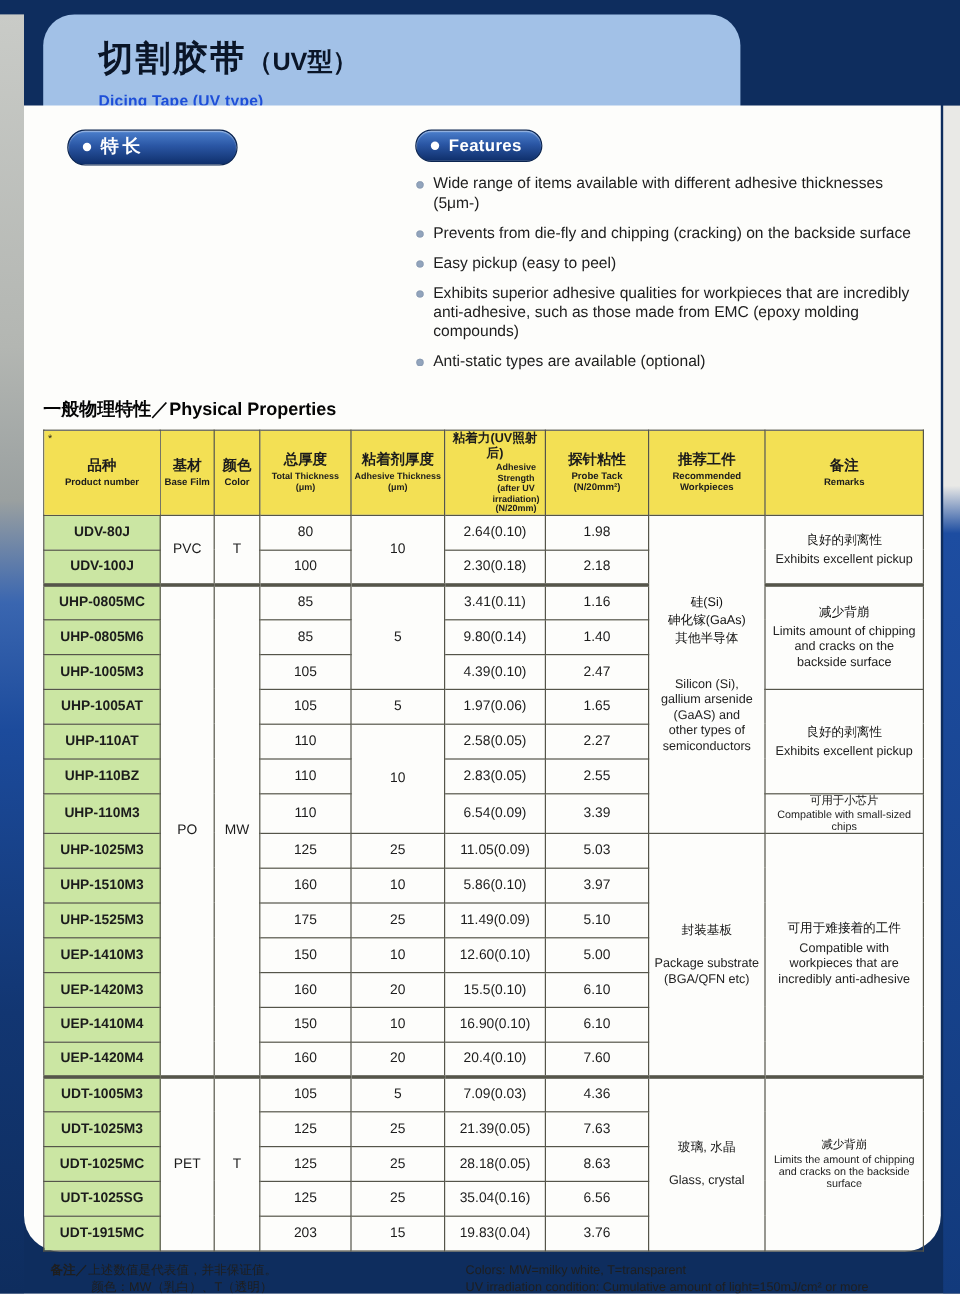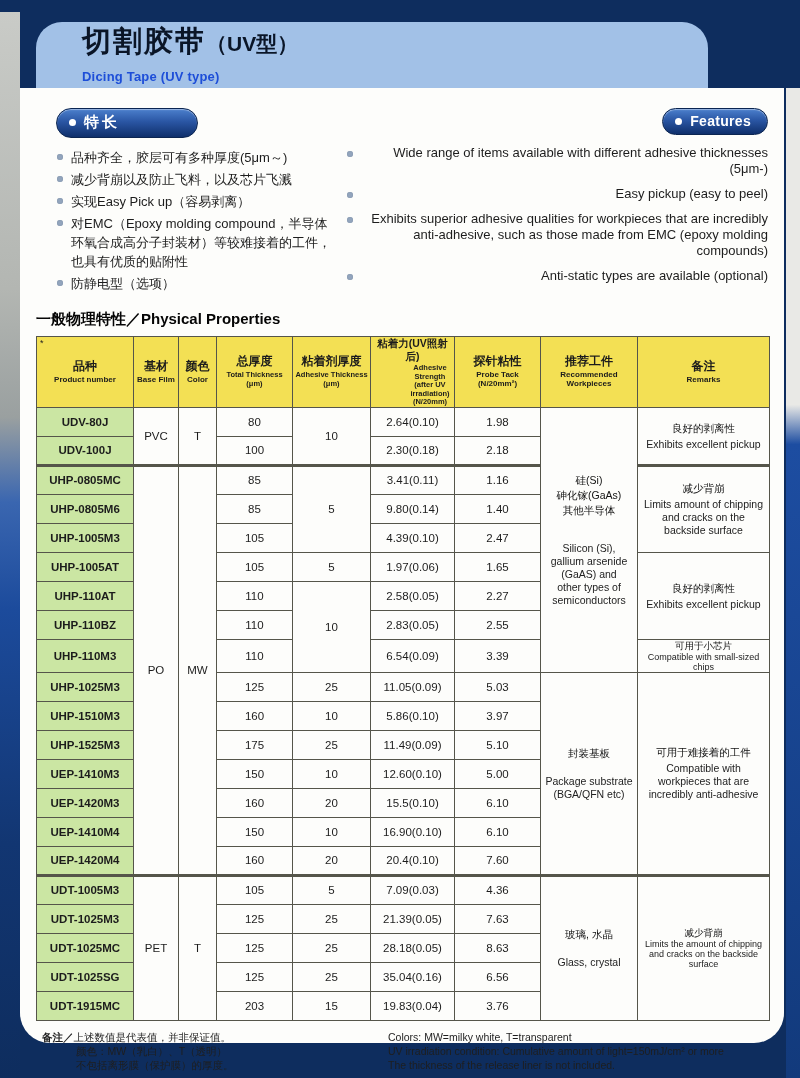--- a/index.html
+++ b/index.html
@@ -14,40 +14,39 @@
   .left-strip {
     position:absolute; left:0; top:12px; bottom:0; width:20px;
     background: linear-gradient(180deg,#c9cbc7 0%,#b3b6b2 26%,#9aa0a0 38%,#3a66b0 46%,#1c4b9c 56%,#123672 78%,#0e2d5e 100%);
   }
   .right-strip {
     position:absolute; right:0; top:88px; bottom:0; width:14px;
     background: linear-gradient(180deg,#e9e9e6 0%,#e9e9e6 32%,#1d4da1 36%,#123a7c 100%);
   }
   
   .band {
-    position:absolute; left:36px; top:12px; width:672px; height:78px;
+    position:absolute; left:36px; top:12px; width:581px; height:78px;
     background:#a2c1e7;
     border-radius: 26px 26px 0 0;
-    padding: 0 0 0 46px;
-    margin-top: 10px;
+    padding: 17px 0 0 46px;
   }
   .title-cn { color:#0a1527; font-weight:bold; font-size:29px; letter-spacing:2px; }
   .title-cn .paren { font-size:21px; letter-spacing:0; }
   .title-en { color:#1d4ed8; font-weight:bold; font-size:13px; margin-top:7px; letter-spacing:0.2px; }
   
   .card {
     position:absolute; left:20px; top:88px; width:764px; height:955px;
     background:#fdfdfb;
     border-radius: 0 0 30px 30px;
     padding: 20px 16px 0 14px;
   }
   
   .features-row { display:flex; align-items:flex-start; min-height:158px; }
   .col-cn { width:300px; padding-left:22px; flex:none; }
-  .col-en { flex:1; padding-left:12px;text-align:right; }
+  .col-en { flex:1; padding-left:12px; }
   .pill {
     display:inline-flex; align-items:center; gap:8px;
     background: linear-gradient(180deg,#4c80cd 0%,#2a56a4 45%,#0f2f6b 100%);
     border:1px solid #0b2551; border-radius:15px;
     color:#fff; font-weight:bold;
     padding:4px 16px 5px 12px;
     box-shadow: inset 0 1px 1px rgba(255,255,255,.45);
     margin-bottom:10px;
   }
   .pill-cn { min-width:142px; font-size:15px; letter-spacing:3px; }
@@ -112,35 +111,29 @@
 </div>
 
 <div class="card">
 
   <div class="features-row">
     <div class="col-cn">
       <div class="pill pill-cn">
         <span class="dot"></span>
         <span>特长</span>
       </div>
-      <ul class="feat cn-list">
-        <li>品种齐全，胶层可有多种厚度(5μm～)</li>
-        <li>减少背崩以及防止飞料，以及芯片飞溅</li>
-        <li>实现Easy Pick up（容易剥离）</li>
-        <li>对EMC（Epoxy molding compound，半导体环氧合成高分子封装材）等较难接着的工件，也具有优质的贴附性</li>
-        <li>防静电型（选项）</li>
-      </ul>
     </div>
     <div class="col-en">
       <div class="pill pill-en">
         <span class="dot"></span>
         <span>Features</span>
       </div>
       <ul class="feat en-list">
         <li>Wide range of items available with different adhesive thicknesses (5μm-)</li>
+        <li>Prevents from die-fly and chipping (cracking) on the backside surface</li>
         <li>Easy pickup (easy to peel)</li>
         <li>Exhibits superior adhesive qualities for workpieces that are incredibly anti-adhesive, such as those made from EMC (epoxy molding compounds)</li>
         <li>Anti-static types are available (optional)</li>
       </ul>
     </div>
   </div>
 
   <div class="section-title">一般物理特性／Physical Properties</div>
 
   <table class="props">

